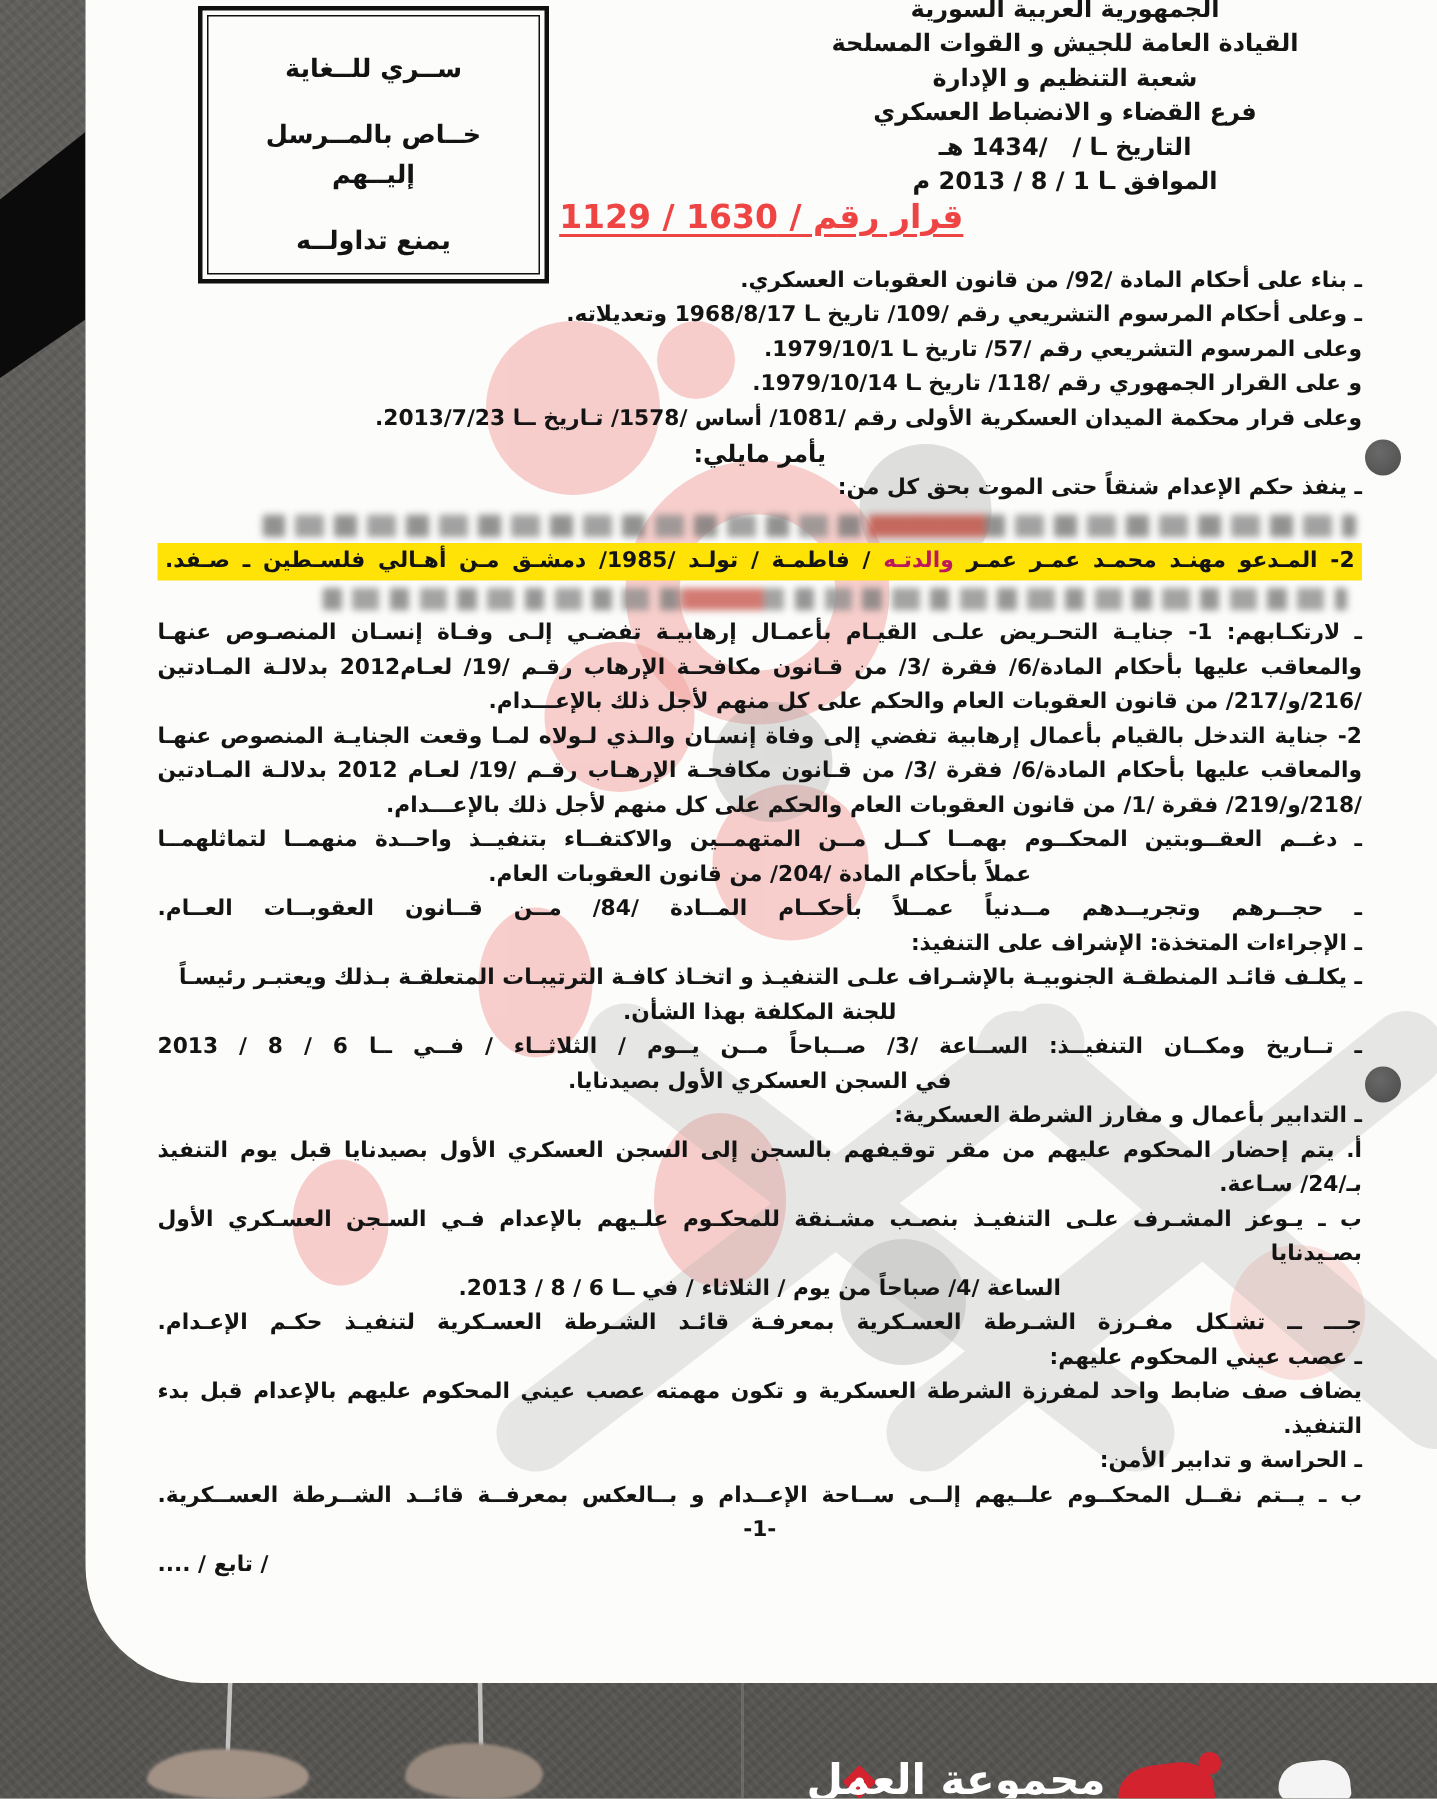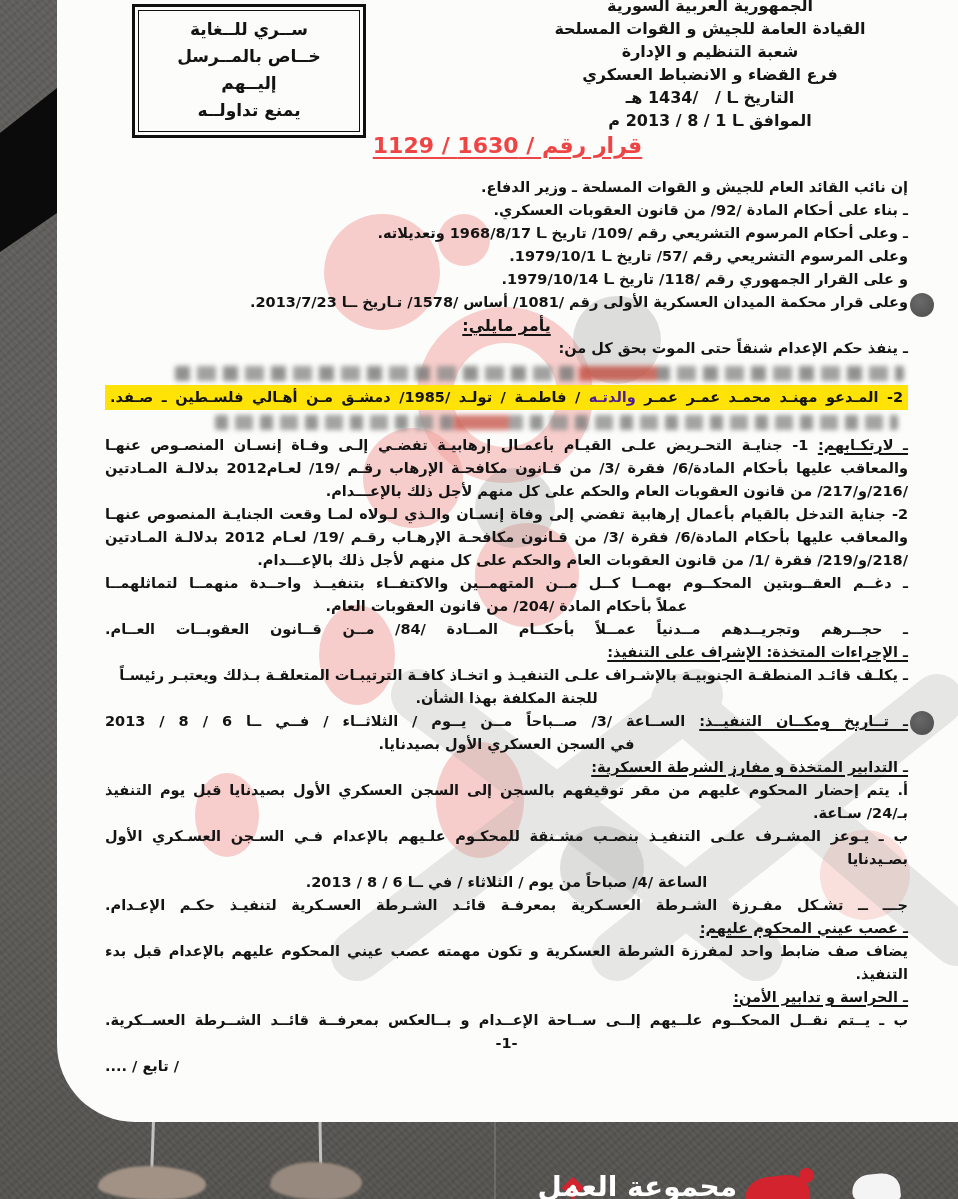--- a/index.html
+++ b/index.html
@@ -15,47 +15,47 @@
   
   .page{position:absolute;left:57px;top:0;width:901px;height:1122px;background:#fcfcfa;
         border-bottom-left-radius:78px;overflow:hidden;}
   .watermark{position:absolute;left:0;top:0;z-index:0;pointer-events:none;}
   .punch{position:absolute;width:24px;height:24px;border-radius:50%;z-index:3;
          background:radial-gradient(circle at 40% 35%,#5d5d5d,#454545 75%);opacity:.92;}
   .punch.p1{left:853px;top:293px;} .punch.p2{left:853px;top:711px;}
   
   .stamp{position:absolute;left:75px;top:4px;width:228px;z-index:2;border:3px solid #101010;background:transparent;}
   .stamp-inner{margin:3px;border:1.5px solid #101010;padding:5px 8px 7px;}
-  .stamp-inner div{direction:rtl;text-align:center;font-weight:bold;font-size:17px;line-height:27px;color:#131313;}
+  .stamp-inner div{direction:rtl;text-align:center;font-weight:bold;font-size:17px;line-height:27px;color:#131313;margin-top:17px;}
   
   .letterhead{position:absolute;right:28px;top:-6px;width:440px;z-index:2;direction:rtl;text-align:center;}
   .letterhead div{font-weight:bold;font-size:16px;line-height:23px;color:#151515;white-space:nowrap;}
   
   .decree-title{position:absolute;left:0;right:0;top:133px;z-index:2;direction:rtl;text-align:center;
     font-weight:bold;font-size:22px;color:#ef4444;
     text-decoration:underline;text-decoration-thickness:2px;text-underline-offset:4px;}
   
   .docbody{position:absolute;left:48px;right:50px;top:176px;z-index:2;direction:rtl;
     font-weight:bold;font-size:14.5px;line-height:23px;color:#141414;text-align:right;}
   .docbody p{margin:0;}
   .just{text-align:justify;}
   .stretch{text-align:justify;text-align-last:justify;}
   .center{text-align:center;}
-  .ul{text-decoration:underline;text-decoration-thickness:1.5px;text-underline-offset:3px;}
+  .ul{text-decoration-thickness:1.5px;text-underline-offset:3px;}
   .orders-heading{text-align:center;font-size:16px;margin:2px 0 1px;}
   .redact{height:15px;border-radius:2px;filter:blur(2.6px);opacity:.8;
     background:
       linear-gradient(#c04c3e,#c04c3e) 62% 0 / 78px 100% no-repeat,
       repeating-linear-gradient(90deg,#777 0 15px,transparent 15px 22px,#8b8b8b 22px 41px,transparent 41px 48px);}
   .redact.r1{margin:6px 4px 4px 70px;}
   .redact.r3{margin:5px 10px 4px 110px;background:
       linear-gradient(#c85a50,#c85a50) 38% 0 / 55px 100% no-repeat,
       repeating-linear-gradient(90deg,#7c7c7c 0 13px,transparent 13px 20px,#8d8d8d 20px 38px,transparent 38px 45px);}
   .hl{background:#ffe206;padding:1px 5px;margin:2px -5px;text-align:justify;text-align-last:justify;}
-  .hl .red-word{color:#4c1d95;}
+  .hl .red-word{color:#be185d;}
   .blk{margin-top:3px;}
   .footer-page{ text-align:center;margin-top:2px;}
   .footer-cont{text-align:left;direction:rtl;margin-top:2px;}
   
   .band{position:absolute;left:0;top:1122px;width:958px;height:91px;z-index:1;border-radius:19px;}
   .rope{position:absolute;top:0;width:3px;background:#d6d6d6;opacity:.85;}
   .rope.ro1{left:151px;height:54px;transform:rotate(2deg);}
   .rope.ro2{left:319px;height:60px;transform:rotate(-1deg);}
   .hand{position:absolute;border-radius:46% 54% 40% 60%/60% 55% 45% 40%;filter:blur(1px);}
   .hand.h1{left:98px;top:44px;width:108px;height:34px;background:#a29286;}
@@ -118,21 +118,20 @@
       <div>القيادة العامة للجيش و القوات المسلحة</div>
       <div>شعبة التنظيم و الإدارة</div>
       <div>فرع القضاء و الانضباط العسكري</div>
       <div>التاريخ ـا /&nbsp;&nbsp;&nbsp;/1434 هـ</div>
       <div>الموافق ـا 1 / 8 / 2013 م</div>
     </div>
 
     <div class="decree-title">قرار رقم / 1630 / 1129</div>
 
     <div class="docbody">
-      <p>إن نائب القائد العام للجيش و القوات المسلحة ـ وزير الدفاع.</p>
       <p>ـ بناء على أحكام المادة /92/ من قانون العقوبات العسكري.</p>
       <p>ـ وعلى أحكام المرسوم التشريعي رقم /109/ تاريخ ـا 1968/8/17 وتعديلاته.</p>
       <p>وعلى المرسوم التشريعي رقم /57/ تاريخ ـا 1979/10/1.</p>
       <p>و على القرار الجمهوري رقم /118/ تاريخ ـا 1979/10/14.</p>
       <p>وعلى قرار محكمة الميدان العسكرية الأولى رقم /1081/ أساس /1578/ تـاريخ ــا 2013/7/23.</p>
 
       <p class="orders-heading"><span class="ul">يأمر مايلي:</span></p>
       <p>ـ ينفذ حكم الإعدام شنقاً حتى الموت بحق كل من:</p>
 
       <div class="redact r1"></div>
@@ -146,21 +145,21 @@
       <p class="stretch">ـ دغــم العقــوبتين المحكــوم بهمــا كــل مــن المتهمــين والاكتفــاء بتنفيــذ واحــدة منهمــا لتماثلهمــا</p>
       <p class="center">عملاً بأحكام المادة /204/ من قانون العقوبات العام.</p>
       <p class="stretch">ـ حجــرهم وتجريــدهم مــدنياً عمــلاً بأحكــام المــادة /84/ مــن قــانون العقوبــات العــام.</p>
 
       <p class="blk"><span class="ul">ـ الإجراءات المتخذة: الإشراف على التنفيذ:</span></p>
       <p class="just">ـ يكلـف قائـد المنطقـة الجنوبيـة بالإشـراف علـى التنفيـذ و اتخـاذ كافـة الترتيبـات المتعلقـة بـذلك ويعتبـر رئيسـاً</p>
       <p class="center">للجنة المكلفة بهذا الشأن.</p>
       <p class="stretch"><span class="ul">ـ تــاريخ ومكــان التنفيــذ:</span><span> الســاعة /3/ صــباحاً مــن يــوم / الثلاثــاء / فــي ــا 6 / 8 / 2013</span></p>
       <p class="center">في السجن العسكري الأول بصيدنايا.</p>
 
-      <p><span class="ul">ـ التدابير المتخذة و مفارز الشرطة العسكرية:</span></p>
+      <p><span class="ul">ـ التدابير بأعمال و مفارز الشرطة العسكرية:</span></p>
       <p class="just">أ. يتم إحضار المحكوم عليهم من مقر توقيفهم بالسجن إلى السجن العسكري الأول بصيدنايا قبل يوم التنفيذ بـ/24/ سـاعة.</p>
       <p class="just">ب ـ يـوعز المشـرف علـى التنفيـذ بنصـب مشـنقة للمحكـوم علـيهم بالإعدام فـي السـجن العسـكري الأول بصـيدنايا</p>
       <p class="center">الساعة /4/ صباحاً من يوم / الثلاثاء / في ــا 6 / 8 / 2013.</p>
       <p class="stretch">جـــ ــ تشـكل مفـرزة الشـرطة العسـكرية بمعرفـة قائـد الشـرطة العسـكرية لتنفيـذ حكـم الإعـدام.</p>
 
       <p><span class="ul">ـ عصب عيني المحكوم عليهم:</span></p>
       <p class="just">يضاف صف ضابط واحد لمفرزة الشرطة العسكرية و تكون مهمته عصب عيني المحكوم عليهم بالإعدام قبل بدء التنفيذ.</p>
 
       <p><span class="ul">ـ الحراسة و تدابير الأمن:</span></p>
       <p class="stretch">ب ـ يــتم نقــل المحكــوم علــيهم إلــى ســاحة الإعــدام و بــالعكس بمعرفــة قائــد الشــرطة العســكرية.</p>

